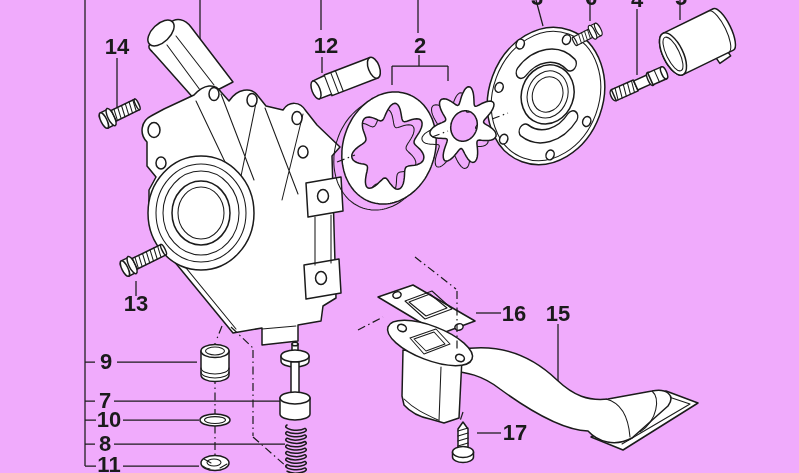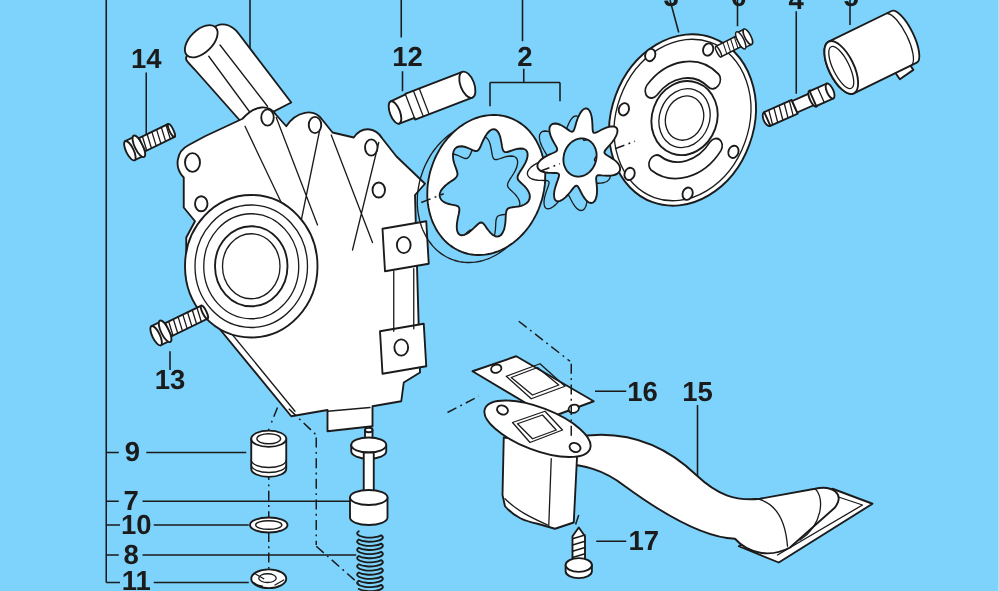--- a/index.html
+++ b/index.html
@@ -1,17 +1,17 @@
 <!DOCTYPE html>
 <html style="--ink: #1b1b1b;"><head>
 <meta charset="utf-8">
 <style>
   :root{ --ink:#1b1b1b; }
   html,body{ margin:0; padding:0; background:#fff; }
-  .wrap{ position:relative; width:799px; height:473px; background:#7dd3fc; overflow:hidden; }
+  .wrap{ position:relative; width:799px; height:473px; background:#f0abfc; overflow:hidden; }
   svg{ display:block; }
   .ldr{ fill:none; stroke:var(--ink); stroke-width:1.25; }
   .dash{ fill:none; stroke:var(--ink); stroke-width:1.2; stroke-dasharray:8 3.5 1.5 3.5; }
   .ln{ fill:none; stroke:var(--ink); stroke-width:1.5; stroke-linecap:round; stroke-linejoin:round; }
   .thin{ stroke-width:1.05; }
   .fw{ fill:#fff; stroke:var(--ink); stroke-width:1.5; stroke-linejoin:round; }
   .fwe{ fill:#fff; fill-rule:evenodd; stroke:var(--ink); stroke-width:1.5; stroke-linejoin:round; }
   .lbl{ font-family:"Liberation Sans",sans-serif; font-weight:bold; font-size:22px; fill:var(--ink); text-anchor:middle; }
 </style>
 </head>

